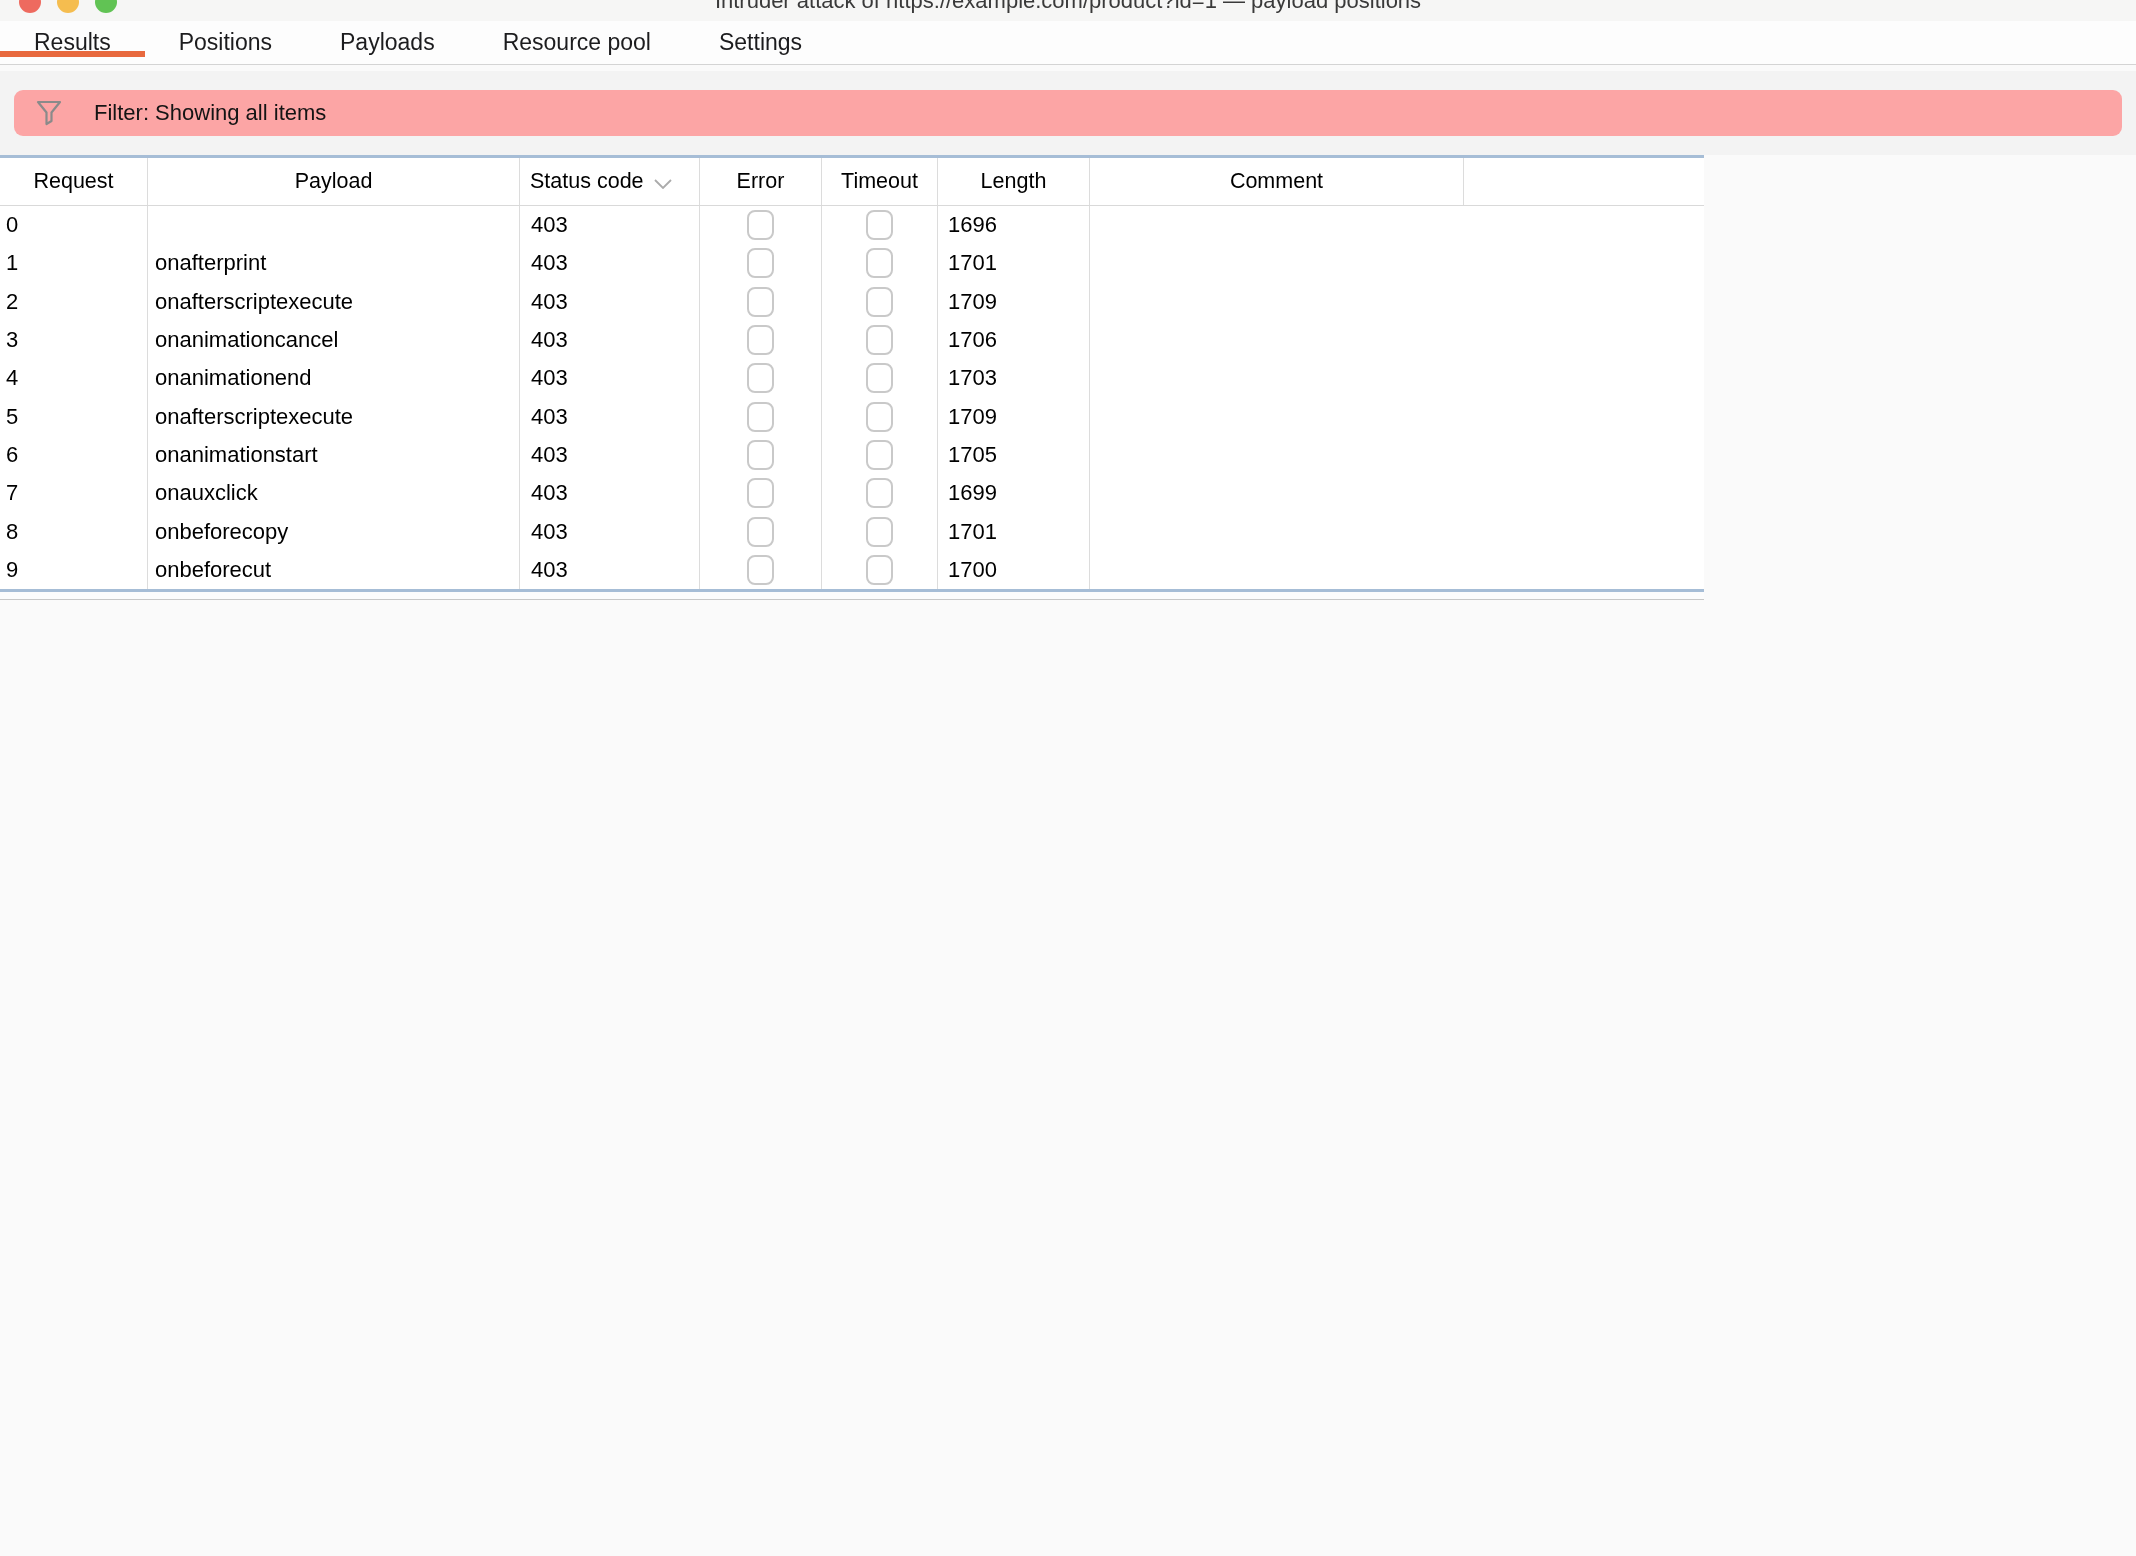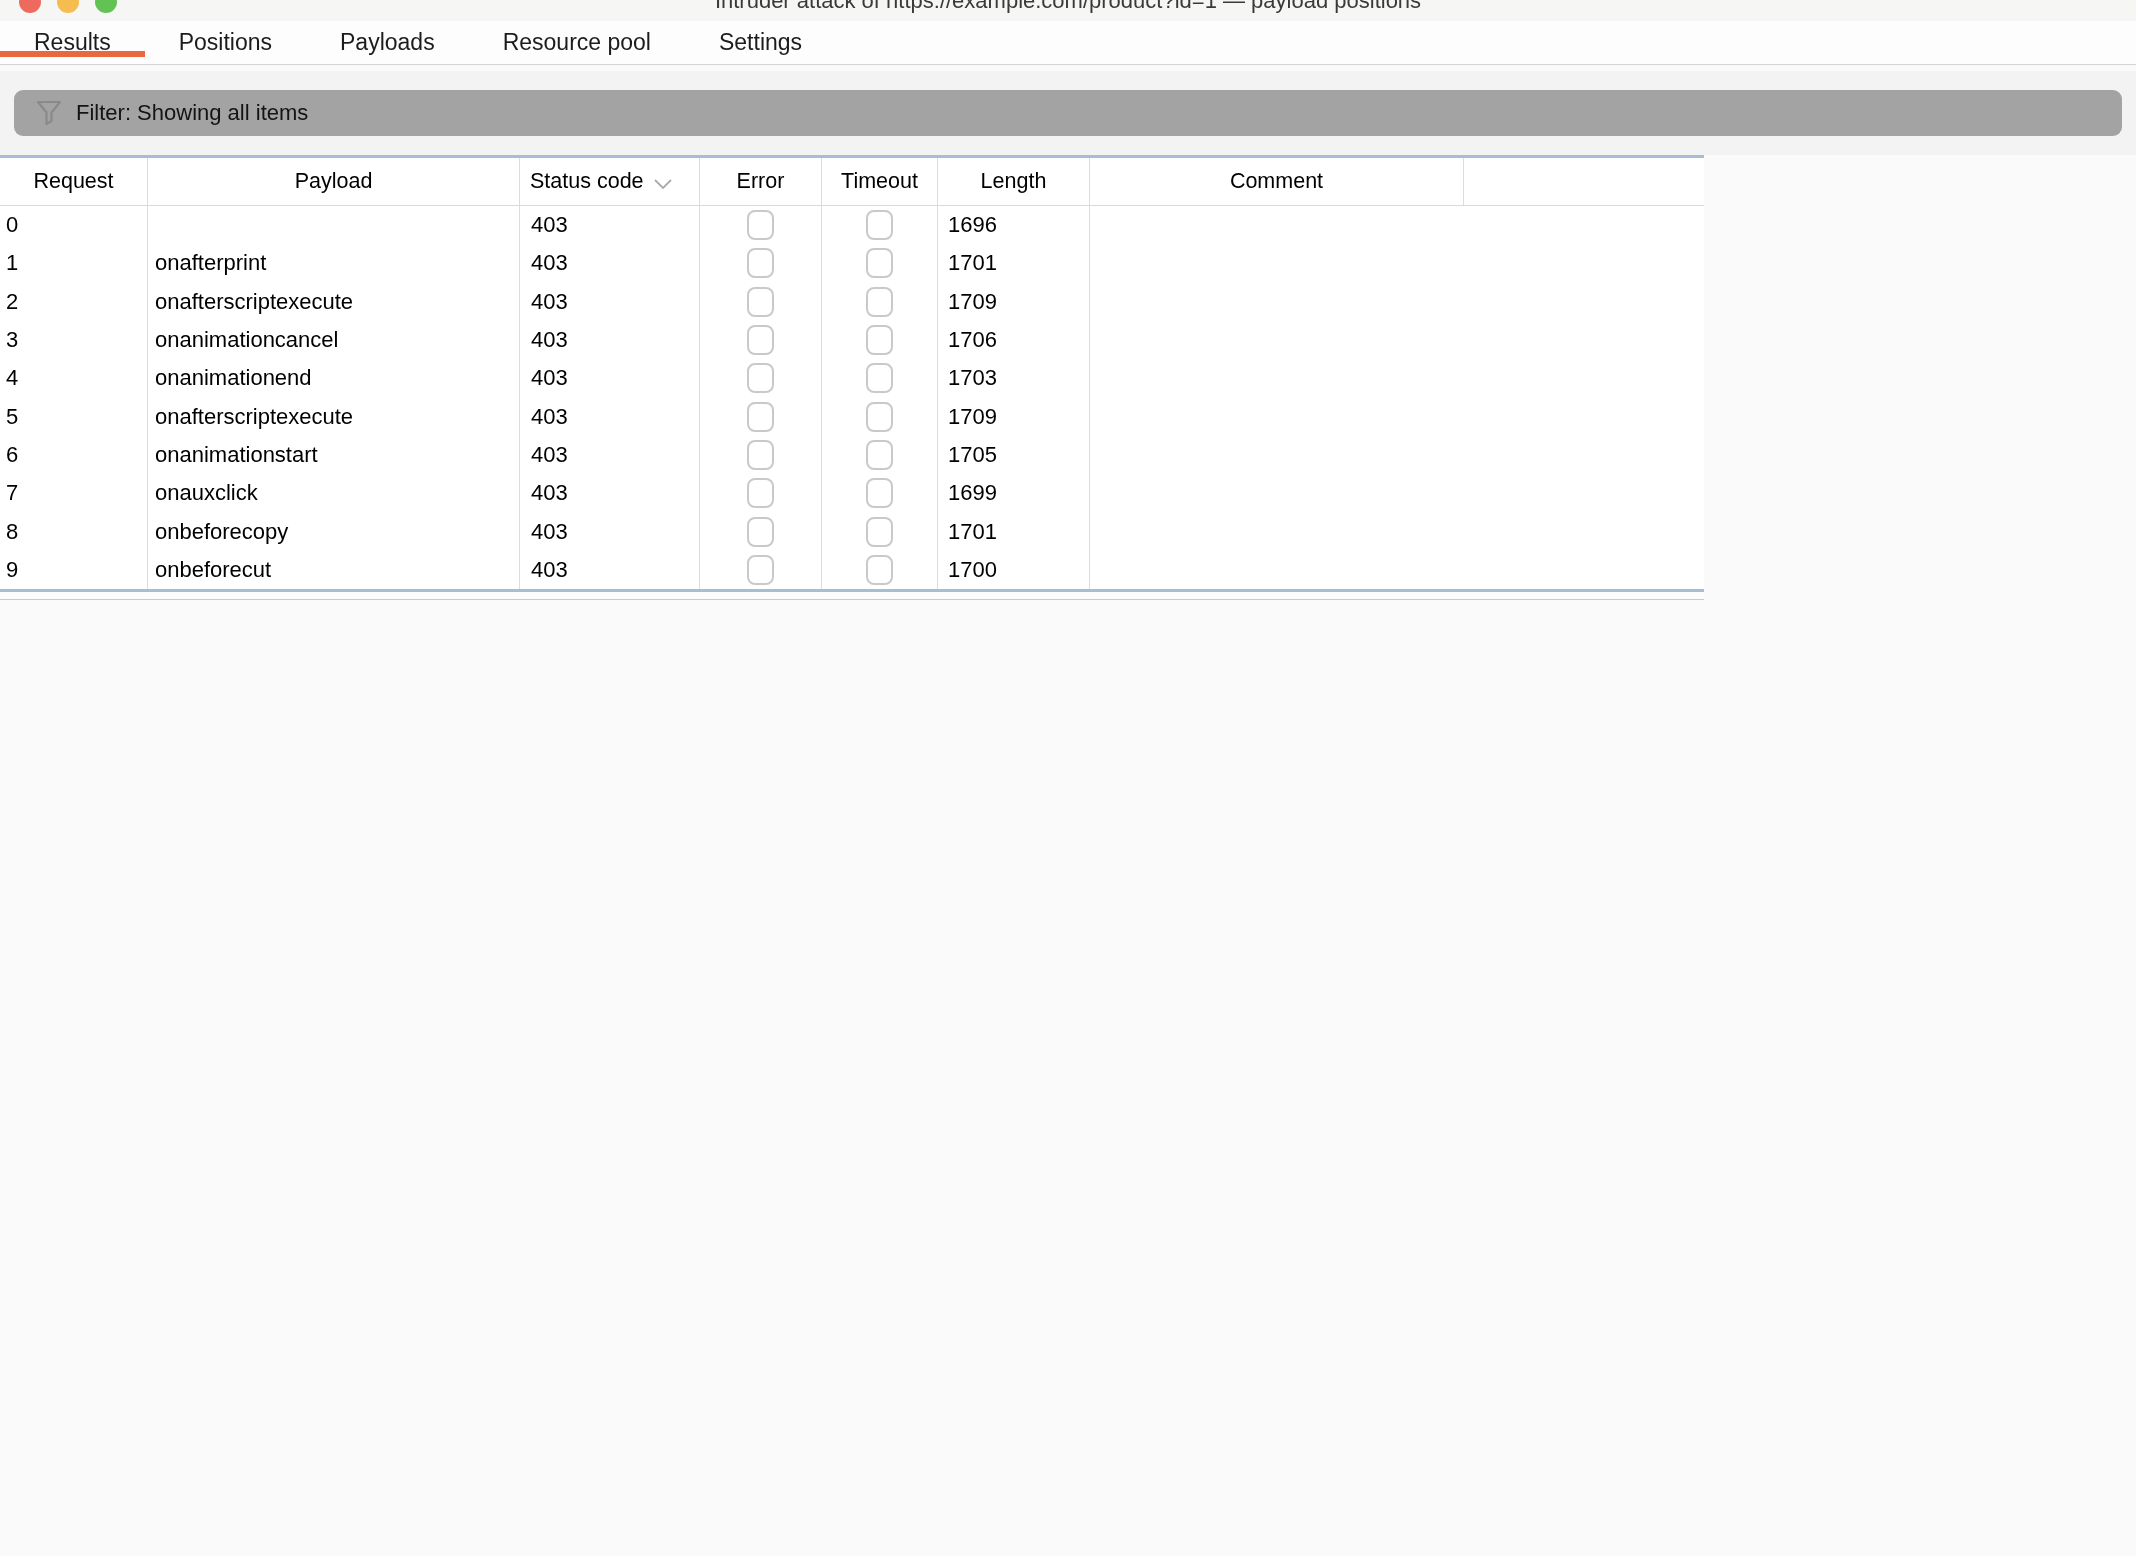--- a/index.html
+++ b/index.html
@@ -36,22 +36,22 @@
     content:"";position:absolute;left:0;right:0;bottom:-1px;height:6px;
     background:#e8693e;
   }
   
   #filterband{
     position:absolute;left:0;top:71px;width:2136px;height:84px;
     background:#f3f3f3;
   }
   #filter-bar{
     position:absolute;left:14px;right:14px;top:19px;height:46px;
-    background:#a3a3a3;border-radius:9px;
-    display:flex;align-items:center;gap:14px;padding-left:22px;box-sizing:border-box;
+    background:#fca5a5;border-radius:9px;
+    display:flex;align-items:center;gap:32px;padding-left:22px;box-sizing:border-box;
   }
   #filter-bar svg{flex:0 0 auto;}
   #filter-label{font-size:22px;color:#141414;}
   
   #table{position:absolute;left:0;top:155px;width:1704px;}
   #blue-top,#blue-bottom{height:3px;background:#a6bdd6;}
   .grid-row{
     display:grid;
     grid-template-columns:148px 372px 180px 122px 116px 152px 374px 1fr;
   }

